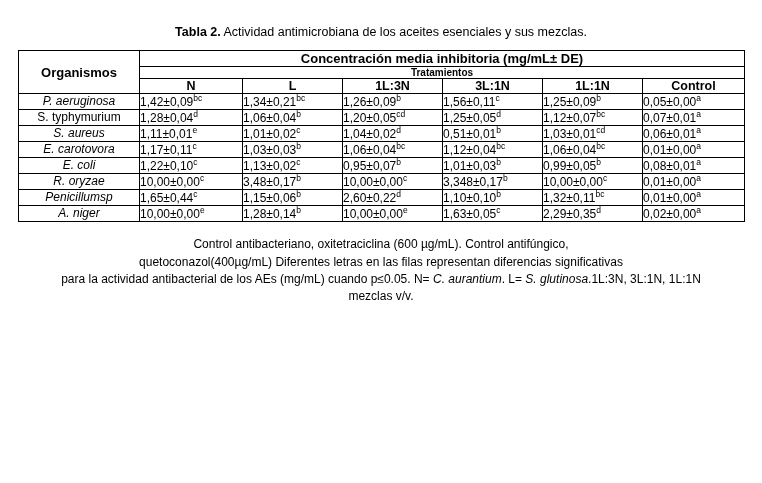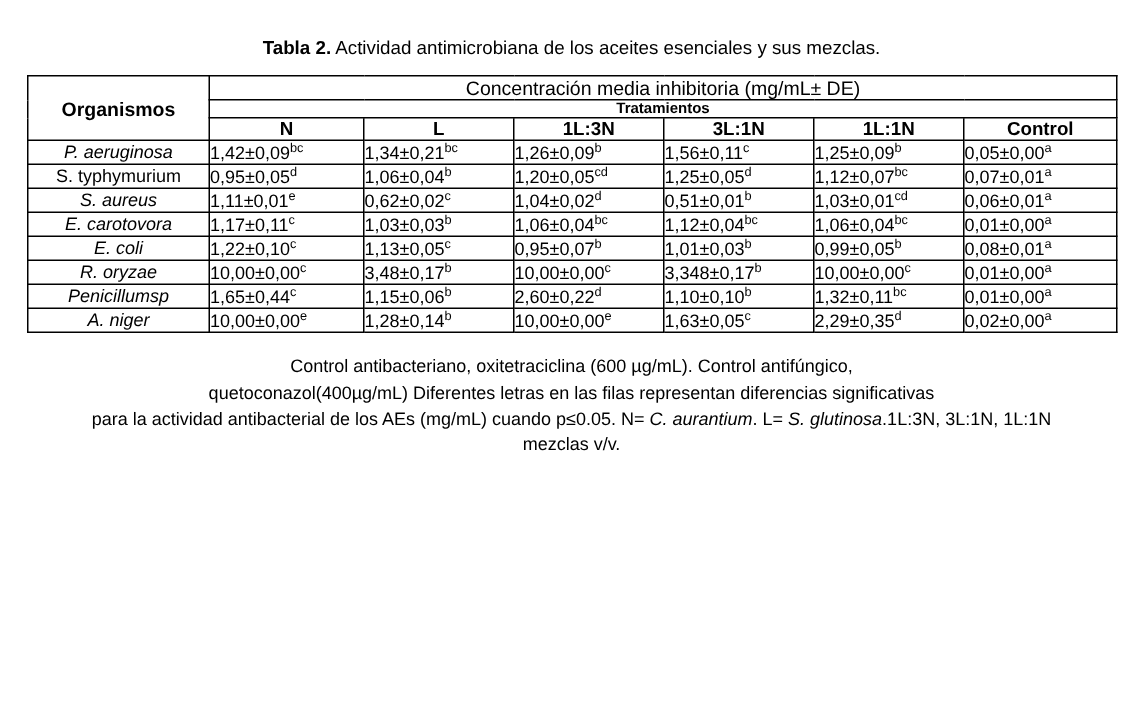--- a/index.html
+++ b/index.html
@@ -44,21 +44,21 @@
   }
   .org-head {
     font-weight: bold;
     font-size: 13px;
     text-align: center;
     vertical-align: middle;
     padding: 4px 6px;
     margin-left: 28px;
   }
   .cmi-head {
-    font-weight: normal;
+    font-weight: bold;
     font-size: 13px;
     text-align: center;
     padding: 7px 4px 6px 4px;
   }
   .trat-head {
     font-weight: bold;
     font-size: 10px;
     text-align: center;
     padding: 6px 4px 5px 4px;
   }
@@ -144,49 +144,49 @@
             <td class="org-cell">P. aeruginosa</td>
             <td class="val-cell"><span>1,42±0,09</span><sup>bc</sup></td>
             <td class="val-cell"><span>1,34±0,21</span><sup>bc</sup></td>
             <td class="val-cell"><span>1,26±0,09</span><sup>b</sup></td>
             <td class="val-cell"><span>1,56±0,11</span><sup>c</sup></td>
             <td class="val-cell"><span>1,25±0,09</span><sup>b</sup></td>
             <td class="val-cell"><span>0,05±0,00</span><sup>a</sup></td>
           </tr>
           <tr>
             <td class="org-cell noital">S. typhymurium</td>
-            <td class="val-cell"><span>0,95±0,05</span><sup>d</sup></td>
+            <td class="val-cell"><span>1,28±0,04</span><sup>d</sup></td>
             <td class="val-cell"><span>1,06±0,04</span><sup>b</sup></td>
             <td class="val-cell"><span>1,20±0,05</span><sup>cd</sup></td>
             <td class="val-cell"><span>1,25±0,05</span><sup>d</sup></td>
             <td class="val-cell"><span>1,12±0,07</span><sup>bc</sup></td>
             <td class="val-cell"><span>0,07±0,01</span><sup>a</sup></td>
           </tr>
           <tr>
             <td class="org-cell">S. aureus</td>
             <td class="val-cell"><span>1,11±0,01</span><sup>e</sup></td>
-            <td class="val-cell"><span>0,62±0,02</span><sup>c</sup></td>
+            <td class="val-cell"><span>1,01±0,02</span><sup>c</sup></td>
             <td class="val-cell"><span>1,04±0,02</span><sup>d</sup></td>
             <td class="val-cell"><span>0,51±0,01</span><sup>b</sup></td>
             <td class="val-cell"><span>1,03±0,01</span><sup>cd</sup></td>
             <td class="val-cell"><span>0,06±0,01</span><sup>a</sup></td>
           </tr>
           <tr>
             <td class="org-cell">E. carotovora</td>
             <td class="val-cell"><span>1,17±0,11</span><sup>c</sup></td>
             <td class="val-cell"><span>1,03±0,03</span><sup>b</sup></td>
             <td class="val-cell"><span>1,06±0,04</span><sup>bc</sup></td>
             <td class="val-cell"><span>1,12±0,04</span><sup>bc</sup></td>
             <td class="val-cell"><span>1,06±0,04</span><sup>bc</sup></td>
             <td class="val-cell"><span>0,01±0,00</span><sup>a</sup></td>
           </tr>
           <tr>
             <td class="org-cell">E. coli</td>
             <td class="val-cell"><span>1,22±0,10</span><sup>c</sup></td>
-            <td class="val-cell"><span>1,13±0,05</span><sup>c</sup></td>
+            <td class="val-cell"><span>1,13±0,02</span><sup>c</sup></td>
             <td class="val-cell"><span>0,95±0,07</span><sup>b</sup></td>
             <td class="val-cell"><span>1,01±0,03</span><sup>b</sup></td>
             <td class="val-cell"><span>0,99±0,05</span><sup>b</sup></td>
             <td class="val-cell"><span>0,08±0,01</span><sup>a</sup></td>
           </tr>
           <tr>
             <td class="org-cell">R. oryzae</td>
             <td class="val-cell"><span>10,00±0,00</span><sup>c</sup></td>
             <td class="val-cell"><span>3,48±0,17</span><sup>b</sup></td>
             <td class="val-cell"><span>10,00±0,00</span><sup>c</sup></td>

